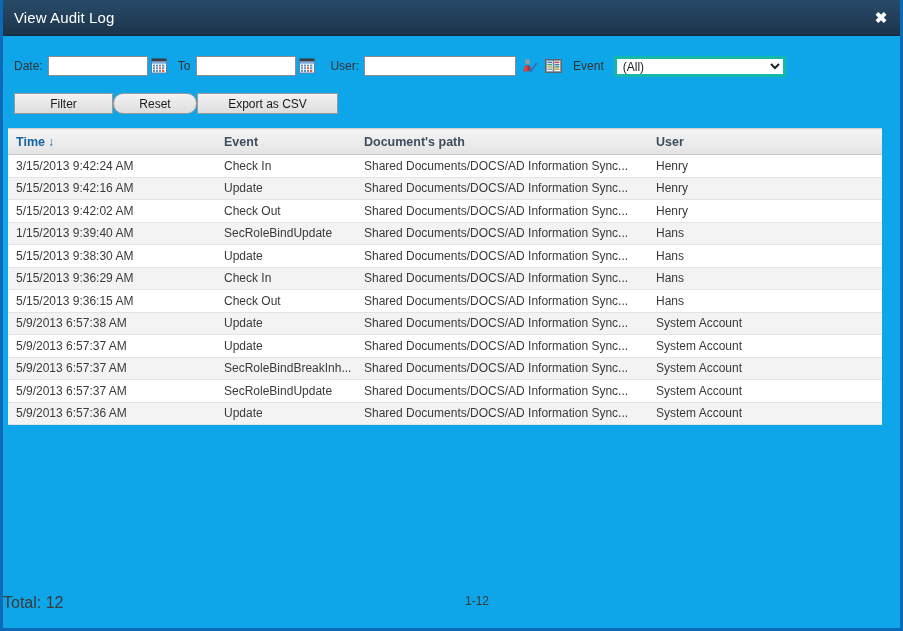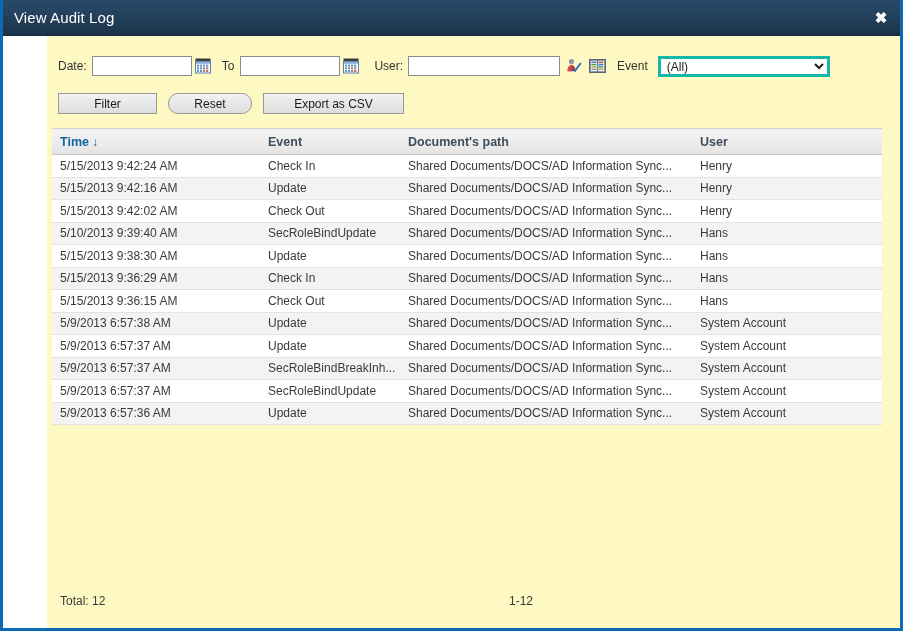--- a/index.html
+++ b/index.html
@@ -64,23 +64,22 @@
     font-weight: bold;
     cursor: pointer;
     user-select: none;
   }
 
   
   .content {
     flex: 1 1 auto;
     display: flex;
     flex-direction: column;
-    background: #fef9c3;
+    background: #0ea5e9;
     overflow: hidden;
-    margin-left: 44px;
   }
 
   .filter-bar {
     padding: 16px 0 0 11px;
     display: flex;
     align-items: center;
     height: 28px;
     flex: 0 0 auto;
   }
   .field-label {
@@ -123,21 +122,20 @@
     background: #ffffff;
     color: #222222;
     padding-left: 2px;
   }
 
   
   .button-bar {
     padding: 13px 0 0 11px;
     display: flex;
     align-items: center;
-    gap: 11px;
     flex: 0 0 auto;
   }
   .btn {
     box-sizing: border-box;
     height: 21px;
     background: linear-gradient(to bottom, #f2f2f2 0%, #e8e8e8 50%, #dedede 100%);
     border: 1px solid #999999;
     font-family: "Liberation Sans", sans-serif;
     font-size: 12px;
     color: #1a1a1a;
@@ -205,23 +203,23 @@
 
   
   .footer {
     flex: 0 0 auto;
     height: 48px;
     position: relative;
     padding-left: 11px;
   }
   .footer-total {
     position: absolute;
-    left: 13px;
+    left: 0;
     top: 14px;
-    font-size: 12px;
+    font-size: 16px;
     color: #3a3a3a;
     text-align: right;
   }
   .footer-range {
     position: absolute;
     left: 462px;
     top: 14px;
     font-size: 12px;
     color: #3a3a3a;
   }
@@ -358,39 +356,39 @@
             <th>
               <span>Document's path</span>
             </th>
             <th>
               <span>User</span>
             </th>
           </tr>
         </thead>
         <tbody id="audit-body">
             <tr class="odd">
-              <td>5/15/2013 9:42:24 AM</td>
+              <td>3/15/2013 9:42:24 AM</td>
               <td>Check In</td>
               <td>Shared Documents/DOCS/AD Information Sync...</td>
               <td>Henry</td>
             </tr>
             <tr class="even">
               <td>5/15/2013 9:42:16 AM</td>
               <td>Update</td>
               <td>Shared Documents/DOCS/AD Information Sync...</td>
               <td>Henry</td>
             </tr>
             <tr class="odd">
               <td>5/15/2013 9:42:02 AM</td>
               <td>Check Out</td>
               <td>Shared Documents/DOCS/AD Information Sync...</td>
               <td>Henry</td>
             </tr>
             <tr class="even">
-              <td>5/10/2013 9:39:40 AM</td>
+              <td>1/15/2013 9:39:40 AM</td>
               <td>SecRoleBindUpdate</td>
               <td>Shared Documents/DOCS/AD Information Sync...</td>
               <td>Hans</td>
             </tr>
             <tr class="odd">
               <td>5/15/2013 9:38:30 AM</td>
               <td>Update</td>
               <td>Shared Documents/DOCS/AD Information Sync...</td>
               <td>Hans</td>
             </tr>

